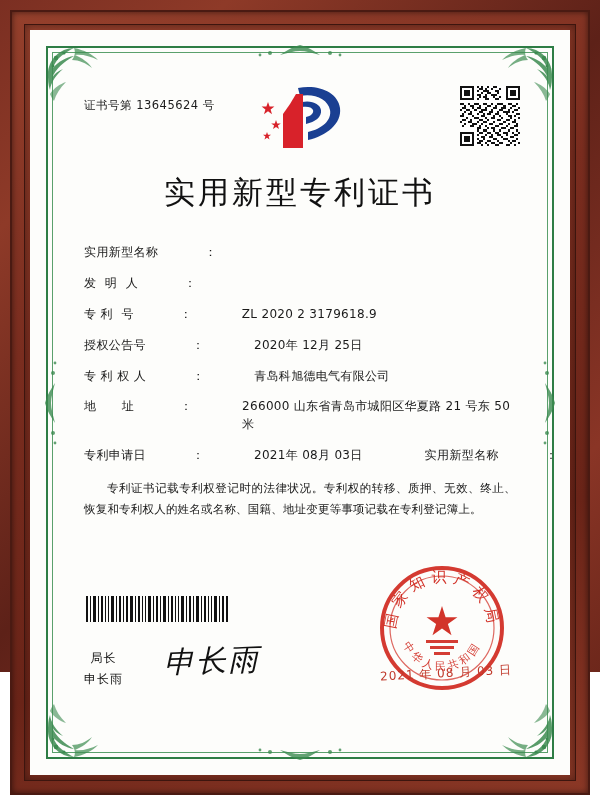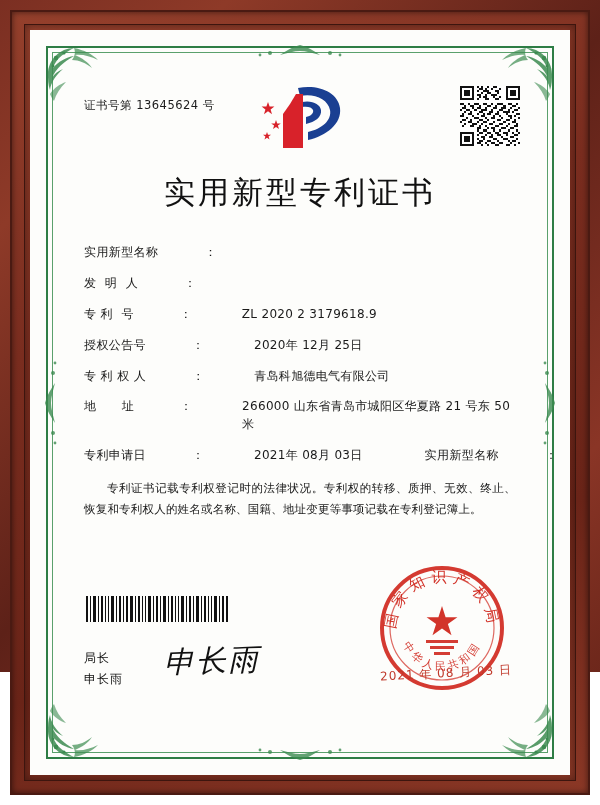--- a/index.html
+++ b/index.html
@@ -186,20 +186,21 @@
   }
 
   
   .sig-block {
     position: absolute;
     left: 6px; bottom: 28px;
     font-size: 12px;
     color: #111;
     line-height: 1.75;
     letter-spacing: 1px;
+    text-align: center;
   }
   .sig-script {
     position: absolute;
     left: 86px; bottom: 36px;
     font-family: "DejaVu Serif", "Liberation Serif", serif;
     font-size: 30px;
     color: #111;
     font-style: italic;
     letter-spacing: 2px;
     transform: rotate(-2deg);

